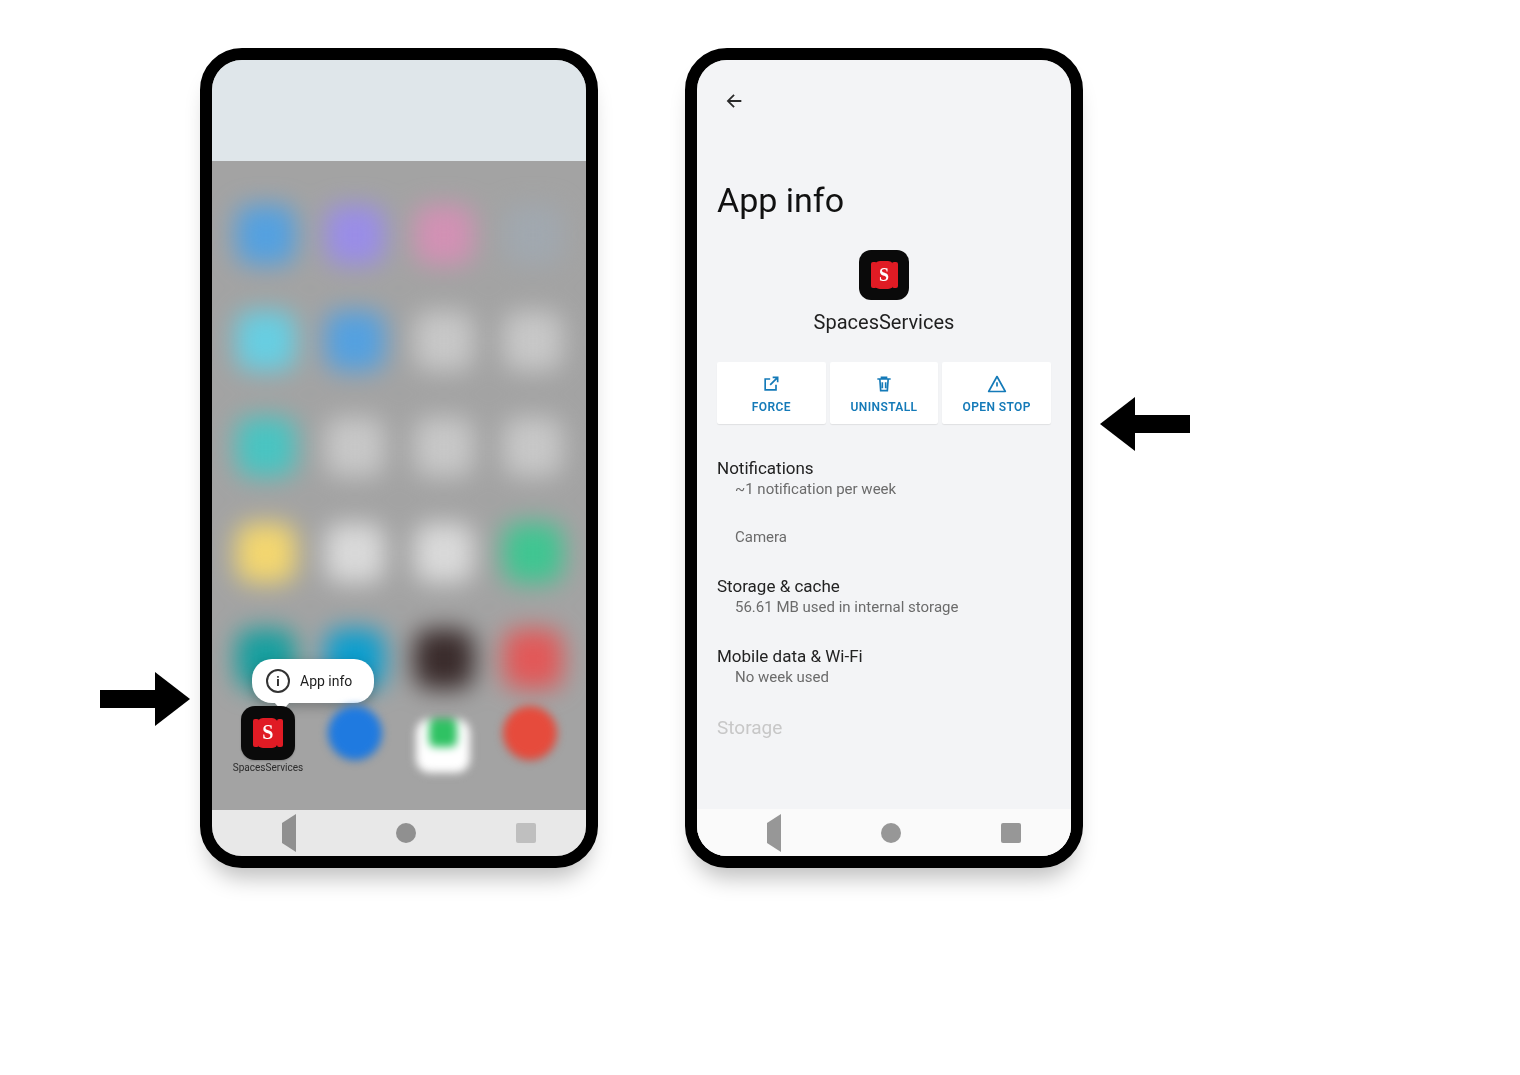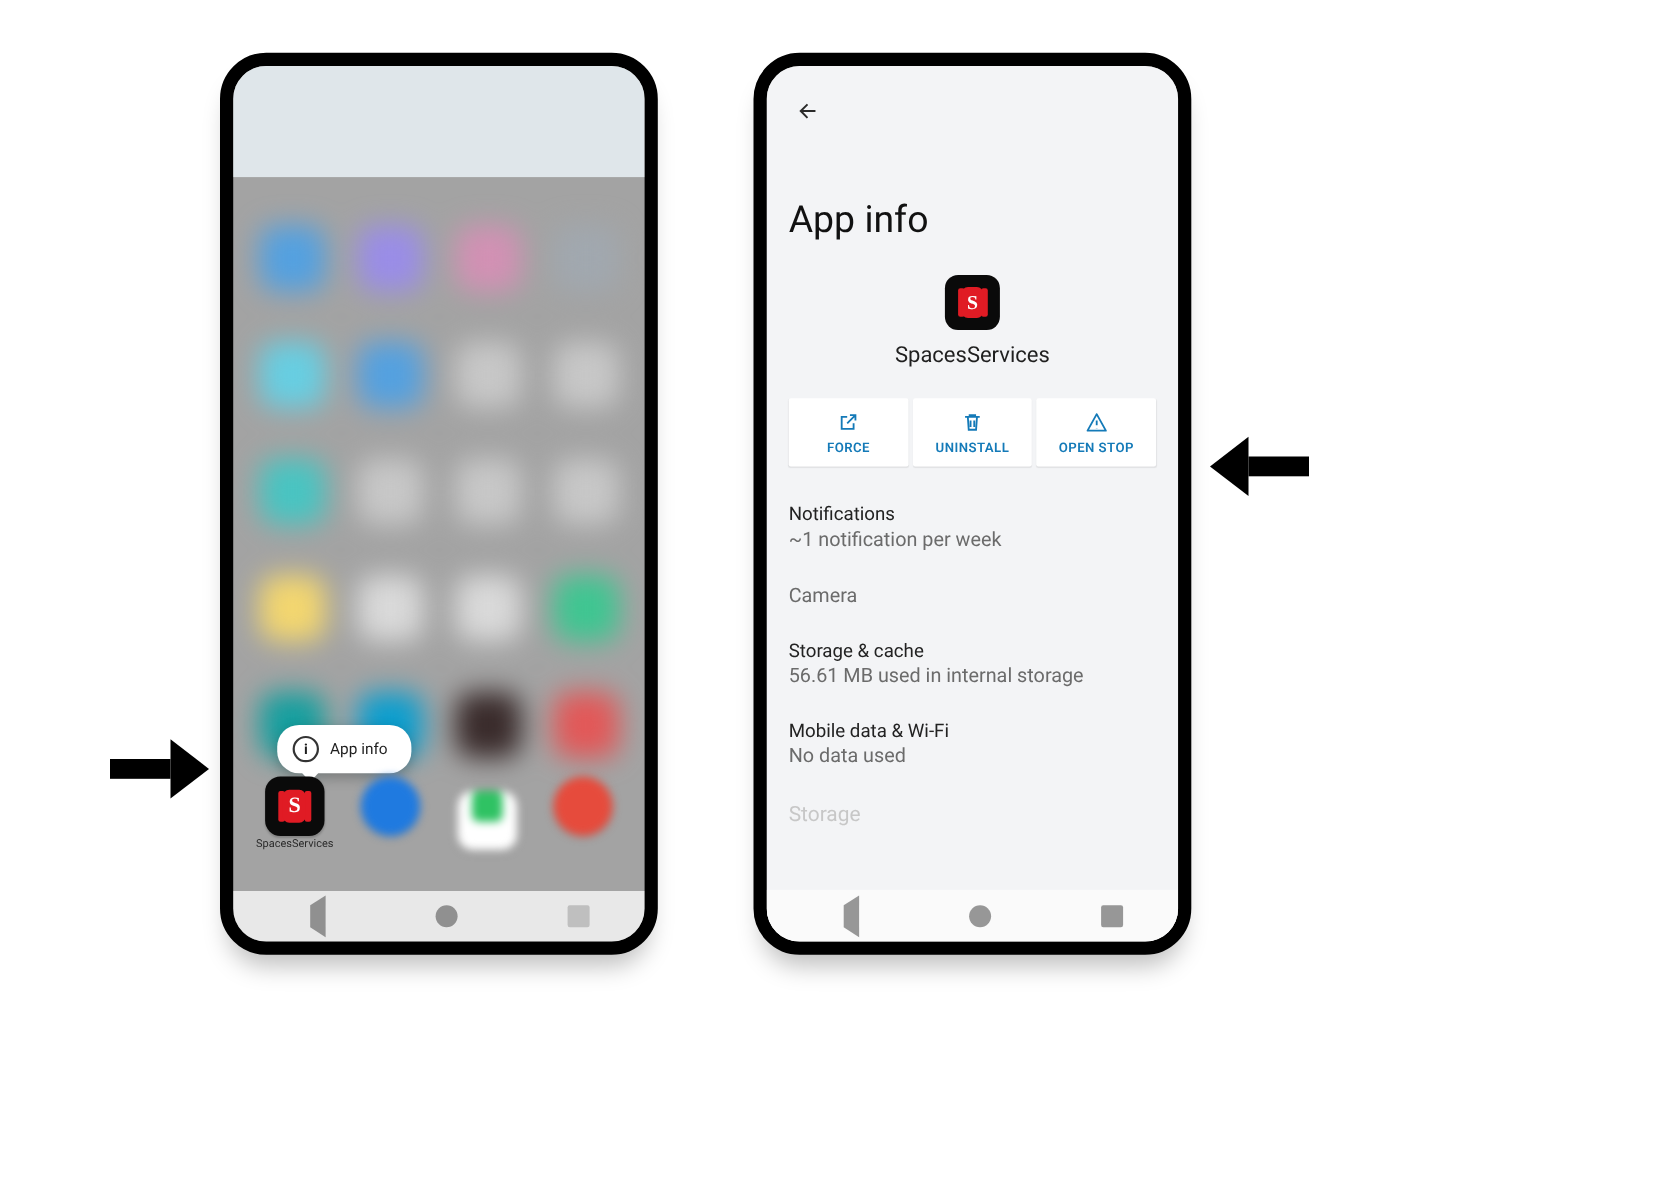--- a/index.html
+++ b/index.html
@@ -241,22 +241,23 @@
   .setting-item {
     padding:16px 0 14px;
     cursor:pointer;
   }
   .setting-item .si-title {
     font-size:17px;
     color:#222;
     margin-bottom:2px;
   }
   .setting-item .si-sub {
-    font-size:18px;
+    font-size:15px;
     color:#6b6b6b;
+    margin-left:18px;
   }
   .setting-item.cut {
     color:#c8c8c8;
   }
   .setting-item.cut .si-title {
     color:#c7c7c7;
     font-size:19px;
   }
 
   
@@ -398,21 +399,21 @@
           </div>
           <div class="setting-item">
             <div class="si-sub">Camera</div>
           </div>
           <div class="setting-item">
             <div class="si-title">Storage &amp; cache</div>
             <div class="si-sub">56.61 MB used in internal storage</div>
           </div>
           <div class="setting-item">
             <div class="si-title">Mobile data &amp; Wi-Fi</div>
-            <div class="si-sub">No data used</div>
+            <div class="si-sub">No week used</div>
           </div>
           <div class="setting-item cut">
             <div class="si-title">Storage</div>
           </div>
         </div>
     </div>
 
     <div class="navbar">
       <div class="nav tri-back"></div>
       <div class="nav home-dot"></div>

